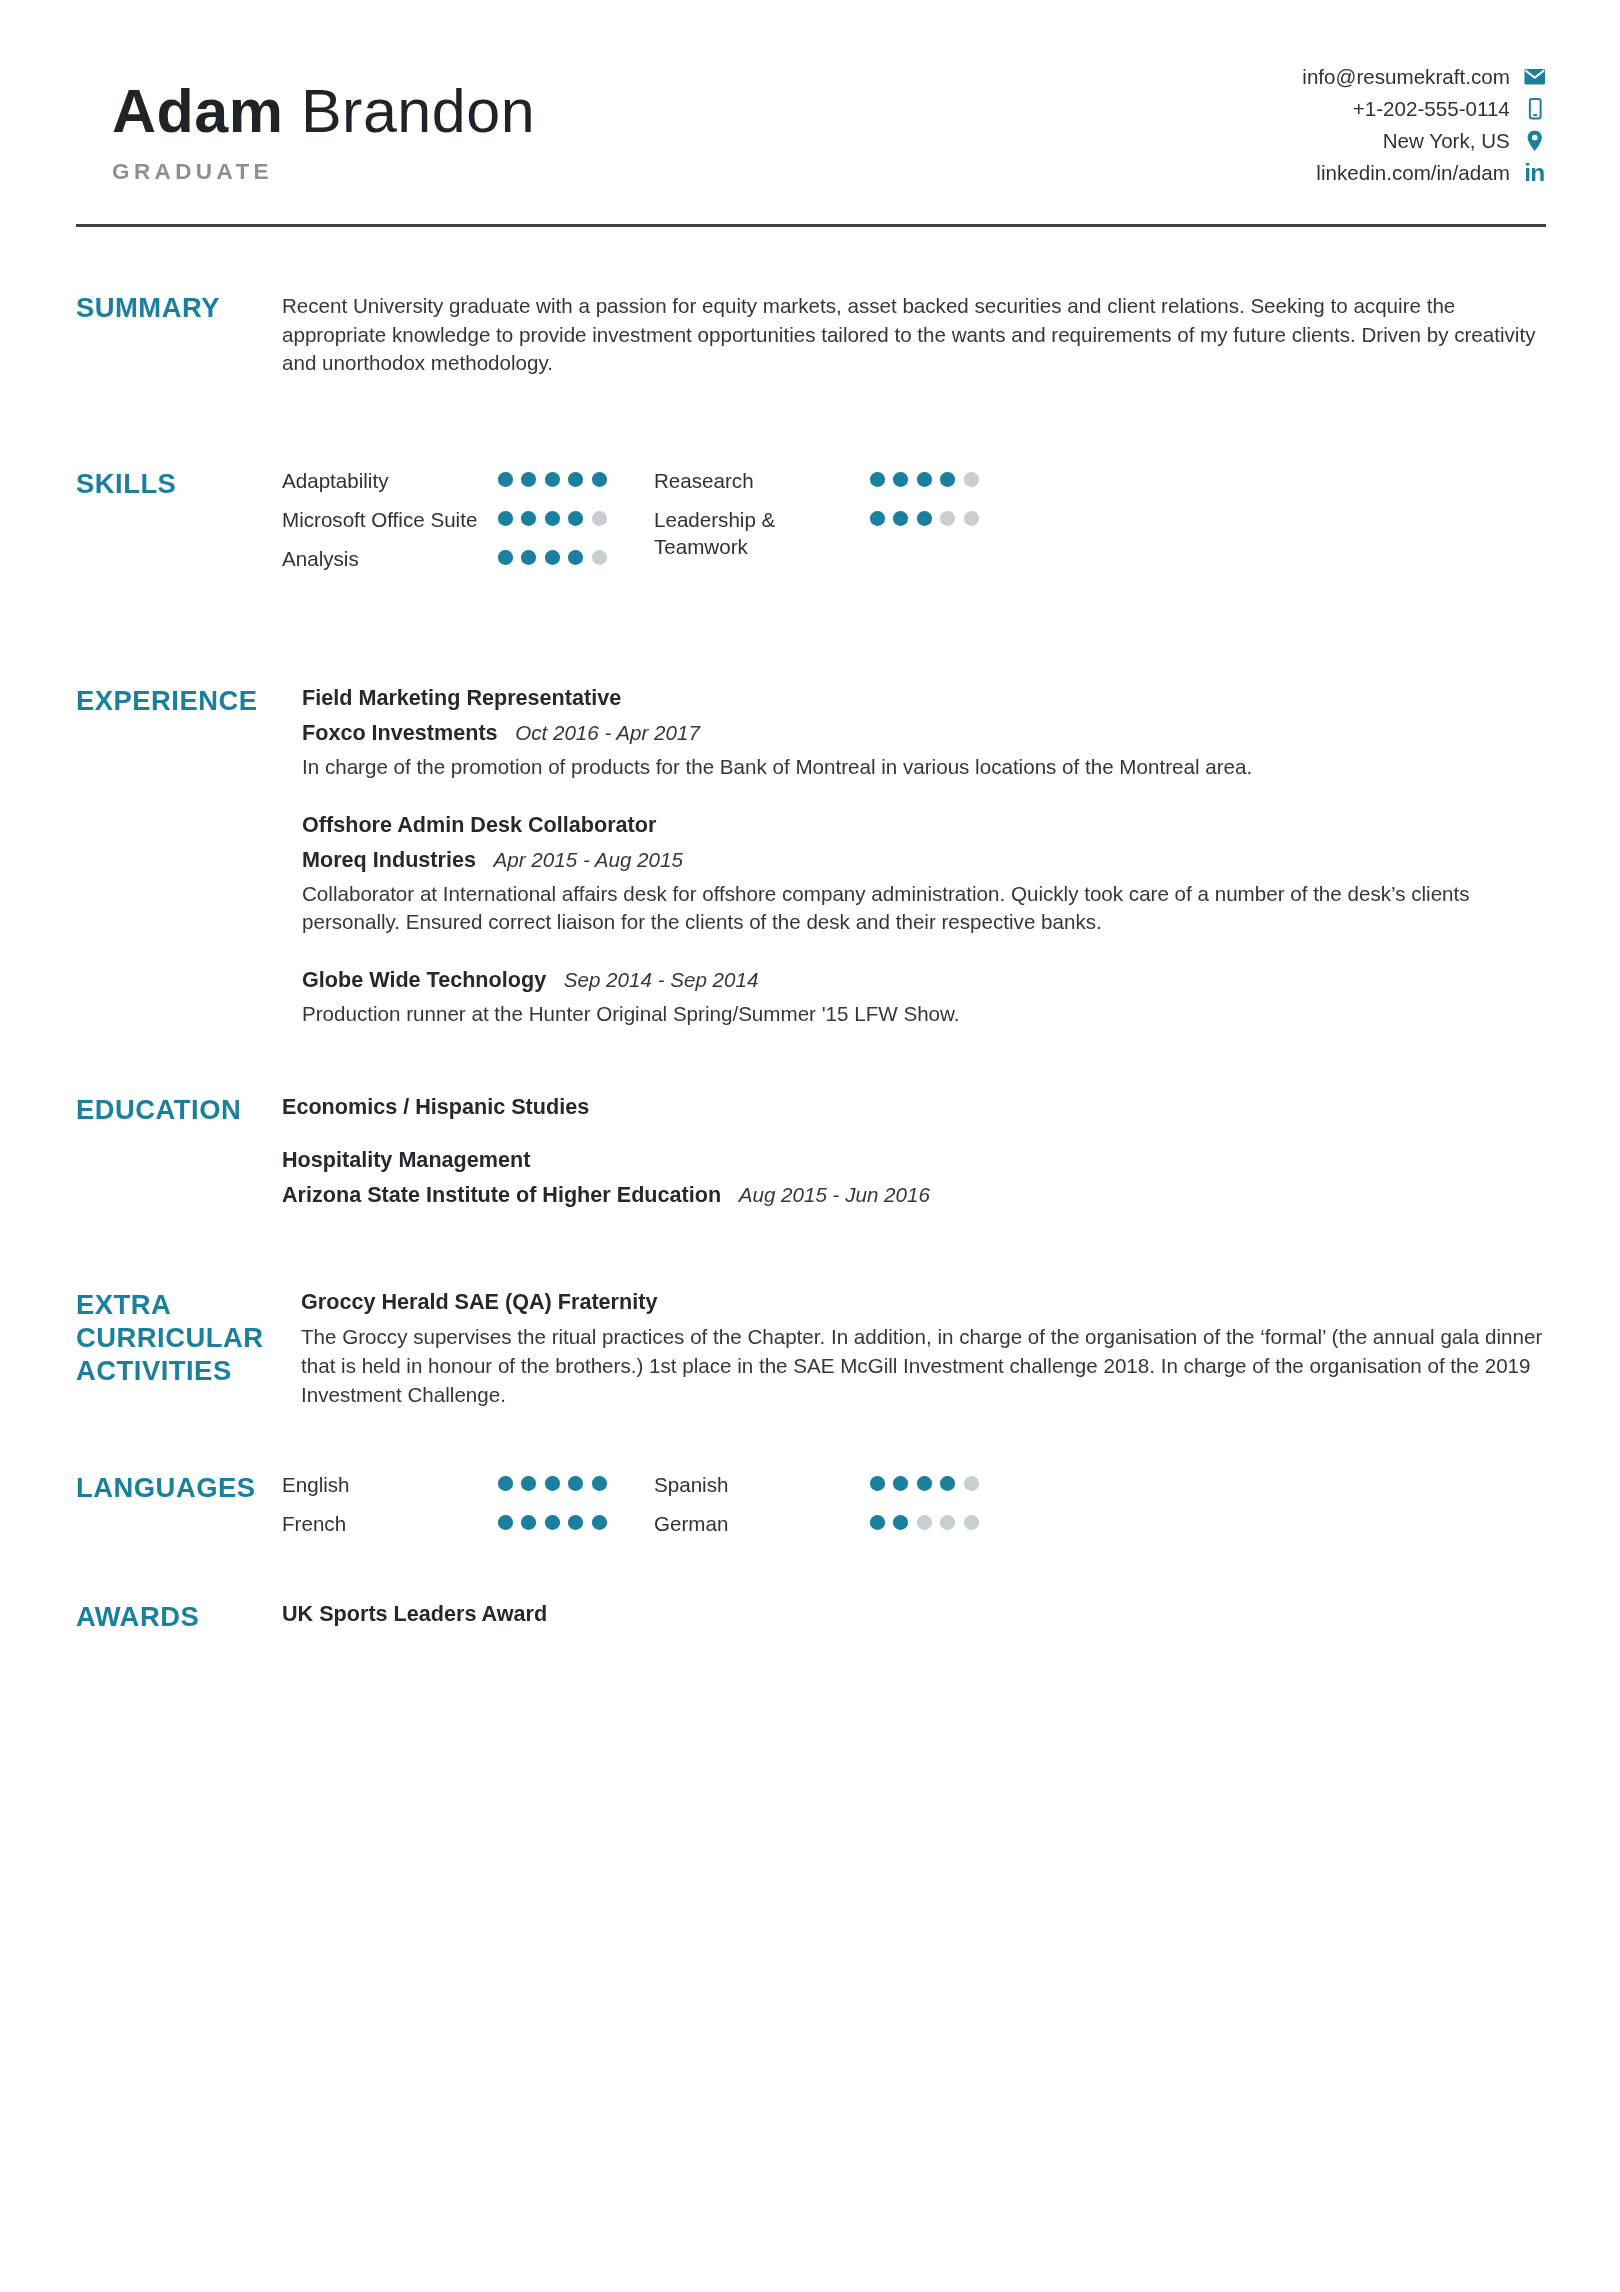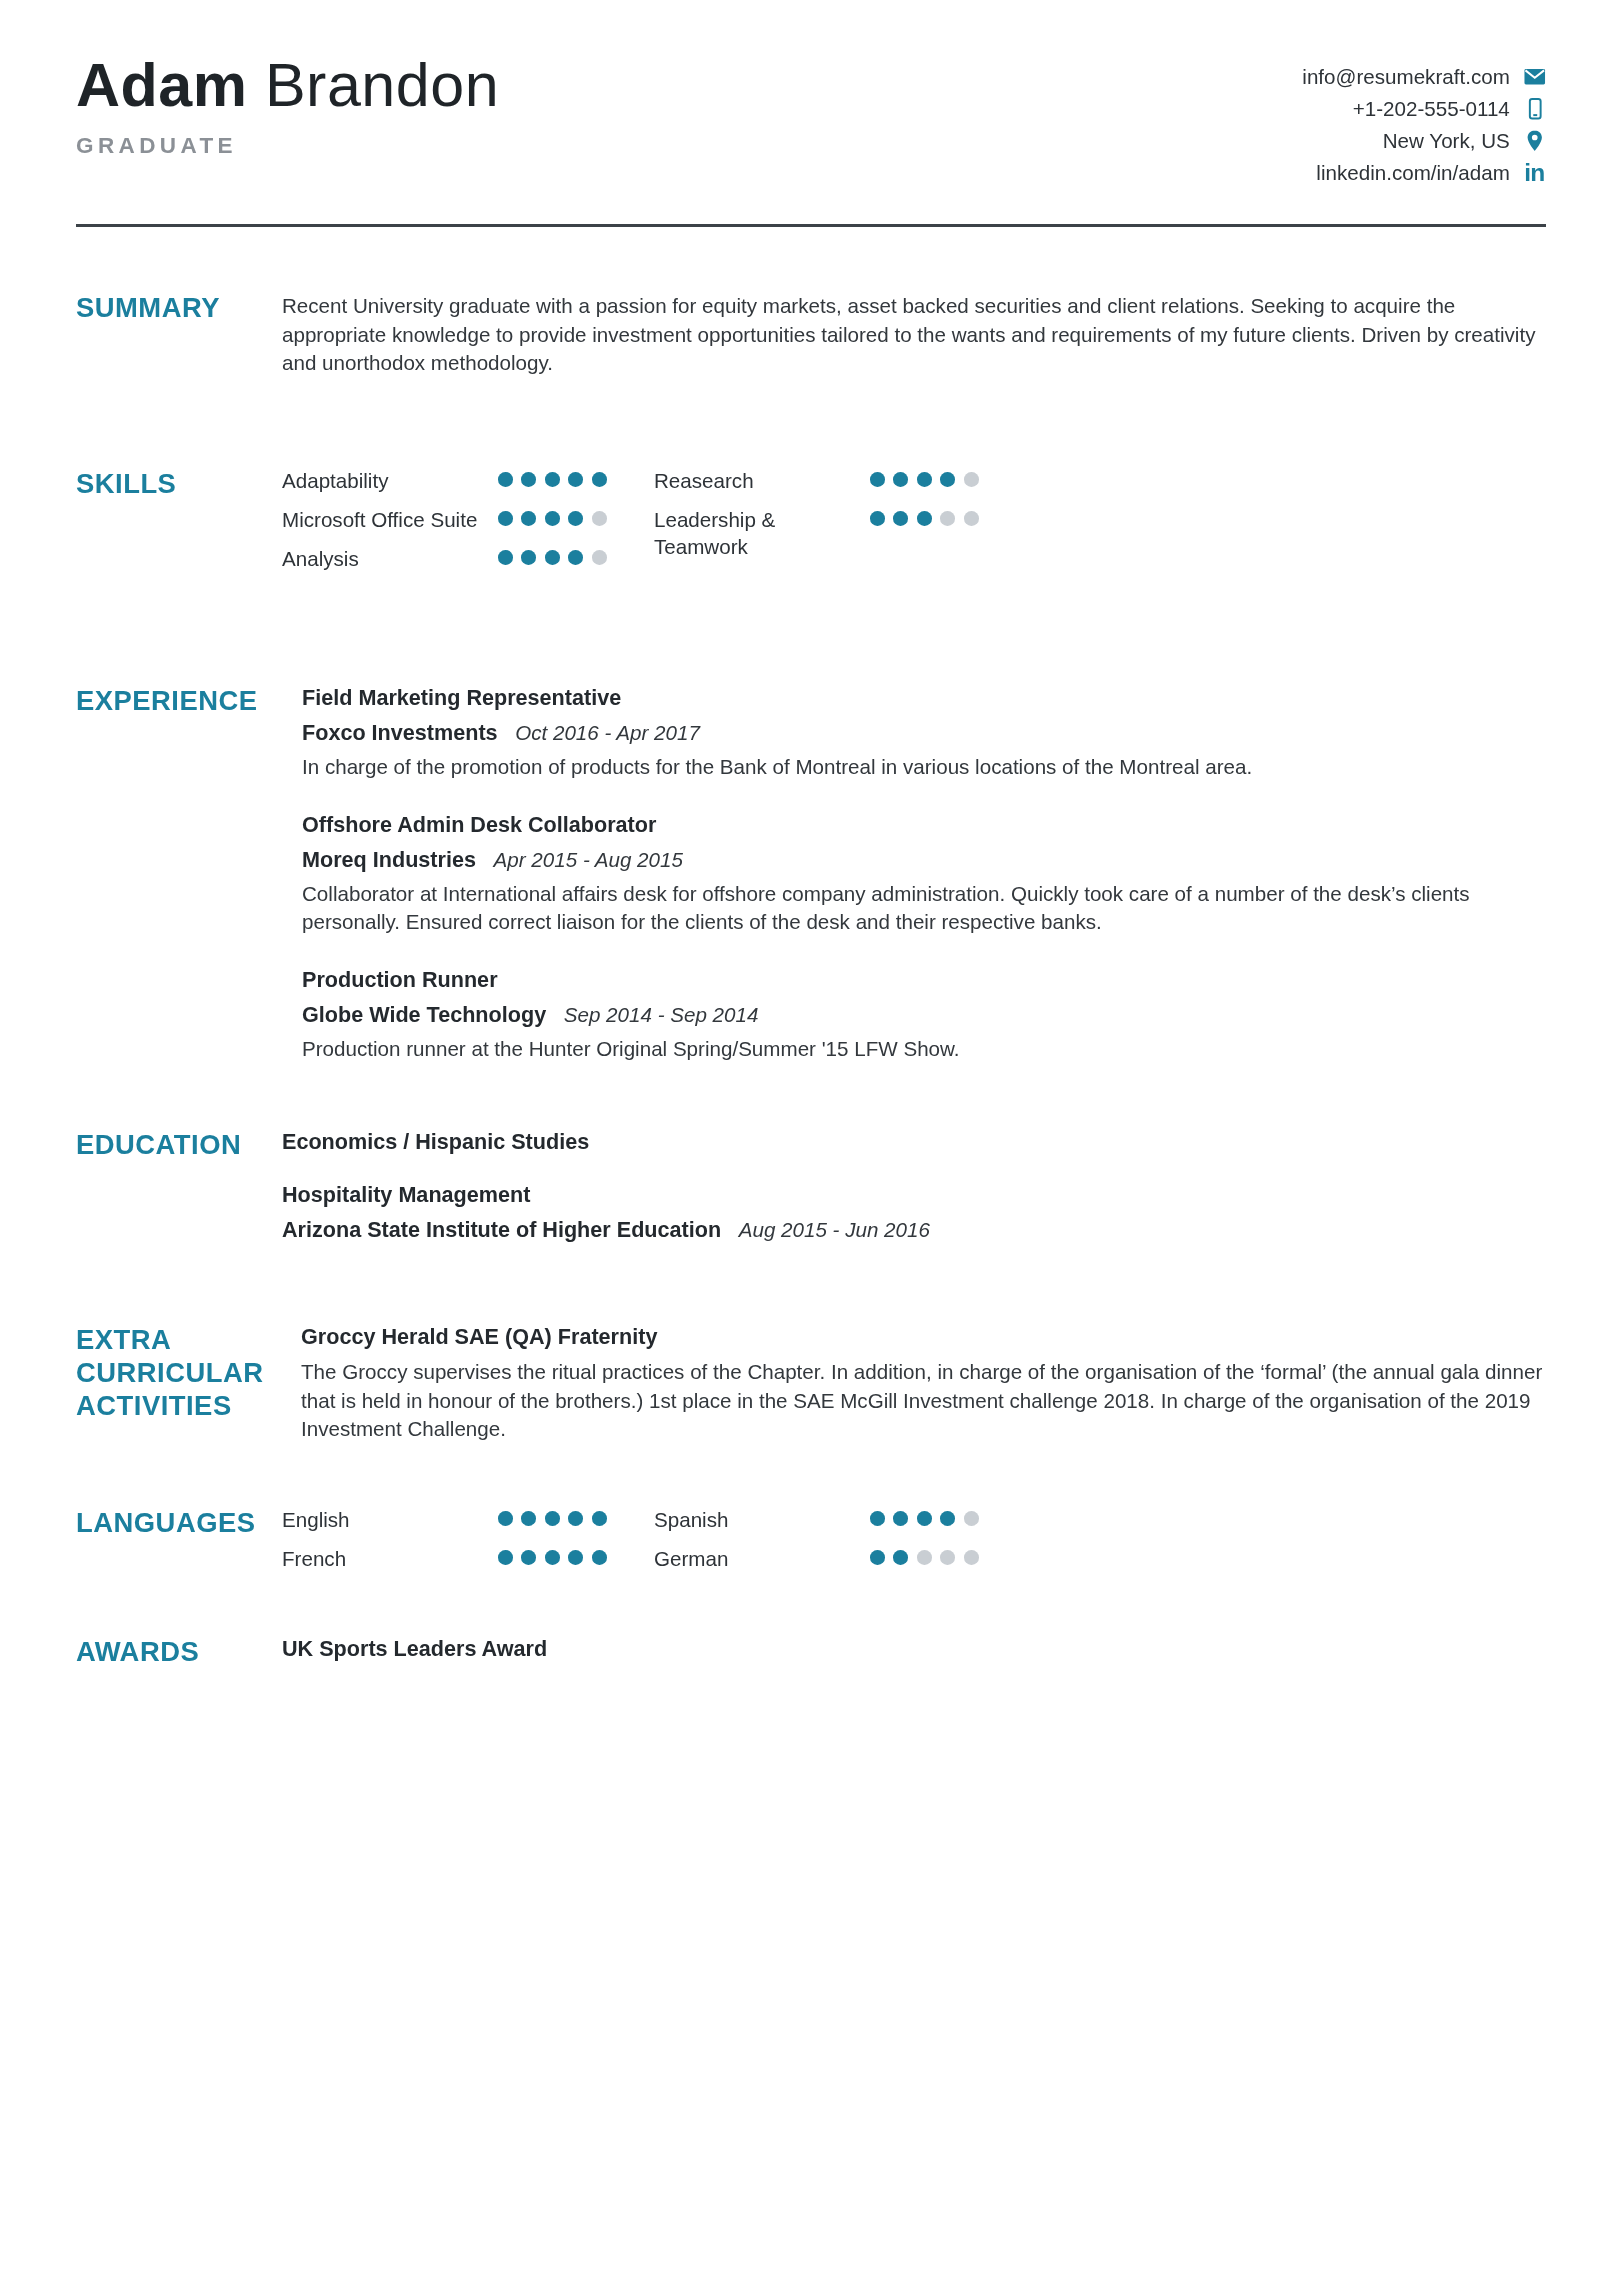--- a/index.html
+++ b/index.html
@@ -6,21 +6,21 @@
   html,body { background:#ffffff; }
   body {
     width:1620px; min-height:2293px;
     font-family:"Liberation Sans", sans-serif;
     color:#33383d;
     -webkit-font-smoothing:antialiased;
   }
   .page { padding:53px 74px 59px 76px; }
 
   
-  .header { display:flex; justify-content:space-between; align-items:flex-start; }
+  .header { display:flex; justify-content:space-between; align-items:flex-end;margin-left:36px; }
   .name { font-size:61px; line-height:1.05; color:#1f2428; font-weight:300; letter-spacing:0.5px; }
   .name .first { font-weight:800; }
   .role { margin-top:15.7px; font-size:22.5px; font-weight:600; letter-spacing:4.4px; color:#8b9096; }
   .contacts { display:flex; flex-direction:column; align-items:flex-end; gap:8px; padding-top:11.8px; }
   .contact-row { display:flex; align-items:center; gap:12.7px; font-size:20.6px; color:#2e3338; }
   .cicon { width:23.5px; height:23.5px; display:inline-flex; align-items:center; justify-content:center; flex:0 0 auto; }
   .cicon svg { width:100%; height:100%; display:block; }
   .linkedin-glyph { font-size:24.5px; font-weight:800; color:var(--accent); line-height:1; letter-spacing:-1px; }
 
   .rule { border:none; border-top:3.9px solid var(--rule); margin-top:39px; }
@@ -200,21 +200,20 @@
 
         <div class="job">
           <div class="job-title">Offshore Admin Desk Collaborator</div>
           <div class="job-line">
             <span class="company">Moreq Industries</span><span class="dates">Apr 2015 - Aug 2015</span>
           </div>
           <p class="body-text">Collaborator at International affairs desk for offshore company administration. Quickly took care of a number of the desk’s clients personally. Ensured correct liaison for the clients of the desk and their respective banks.</p>
         </div>
 
         <div class="job">
-          <div class="job-title">Production Runner</div>
           <div class="job-line">
             <span class="company">Globe Wide Technology</span><span class="dates">Sep 2014 - Sep 2014</span>
           </div>
           <p class="body-text">Production runner at the Hunter Original Spring/Summer '15 LFW Show.</p>
         </div>
 
       </div>
     </section>
 
     <section class="row sec-edu">

